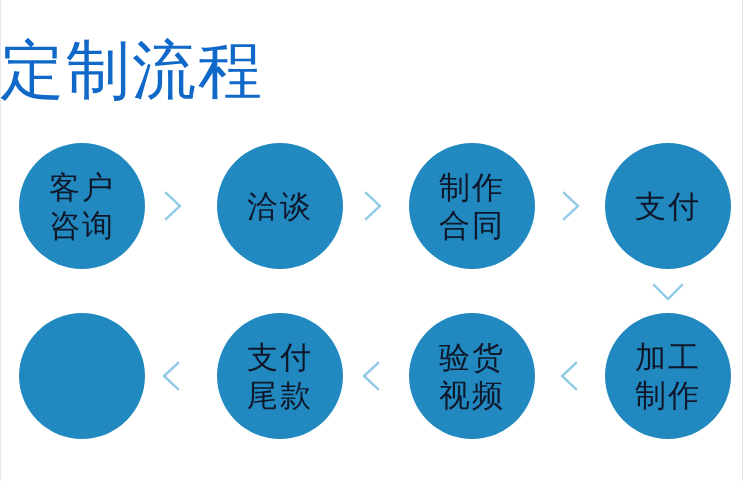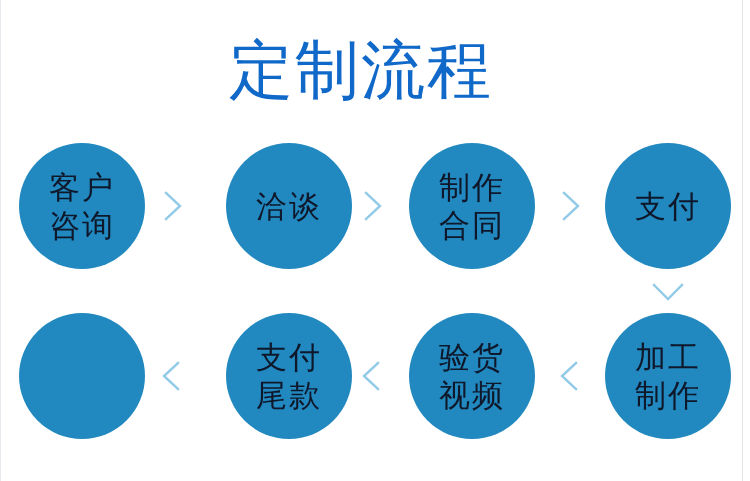--- a/index.html
+++ b/index.html
@@ -31,21 +31,21 @@
   }
   .edge-rule.left  { left: 0px; }
   .edge-rule.right { left: 742px; background: #e3e3e3; }
 
   
   #page-title {
     position: absolute;
     left: 0;
     top: 34px;
     width: 722px;
-    text-align: center;
+    text-align: left;
     font-size: 64px;
     line-height: 72px;
     letter-spacing: 2px;
     color: #1069c9;
     font-weight: 400;
     white-space: nowrap;
   }
 
   
   .flow-row {
@@ -73,21 +73,21 @@
   .node .line {
     font-size: 31px;
     line-height: 38px;
     letter-spacing: 2px;
     font-weight: 400;
     white-space: nowrap;
   }
 
   
   .pos-1 { left: 19px; }
-  .pos-2 { left: 226px; }
+  .pos-2 { left: 217px; }
   .pos-3 { left: 409px; }
   .pos-4 { left: 605px; }
 
   
   .chev {
     position: absolute;
     top: 44px;
     width: 38px;
     height: 38px;
     display: block;

